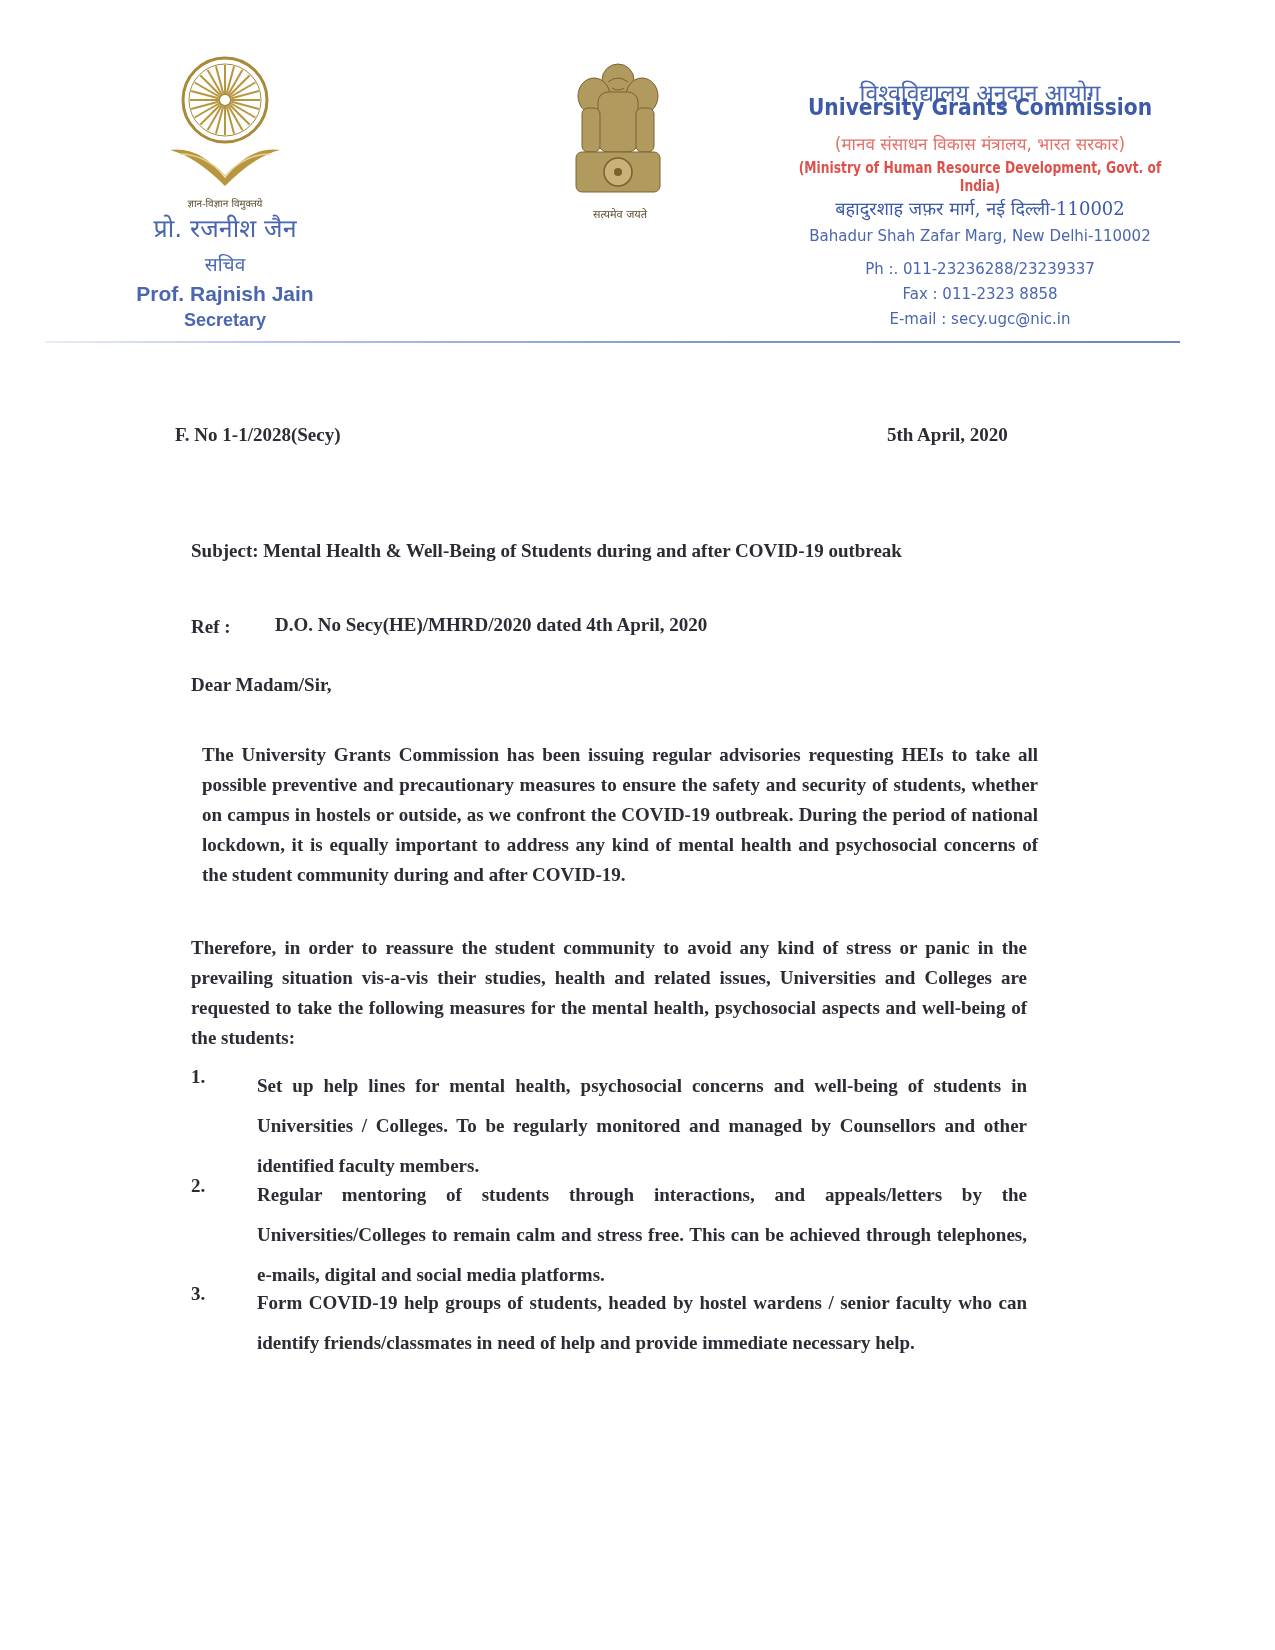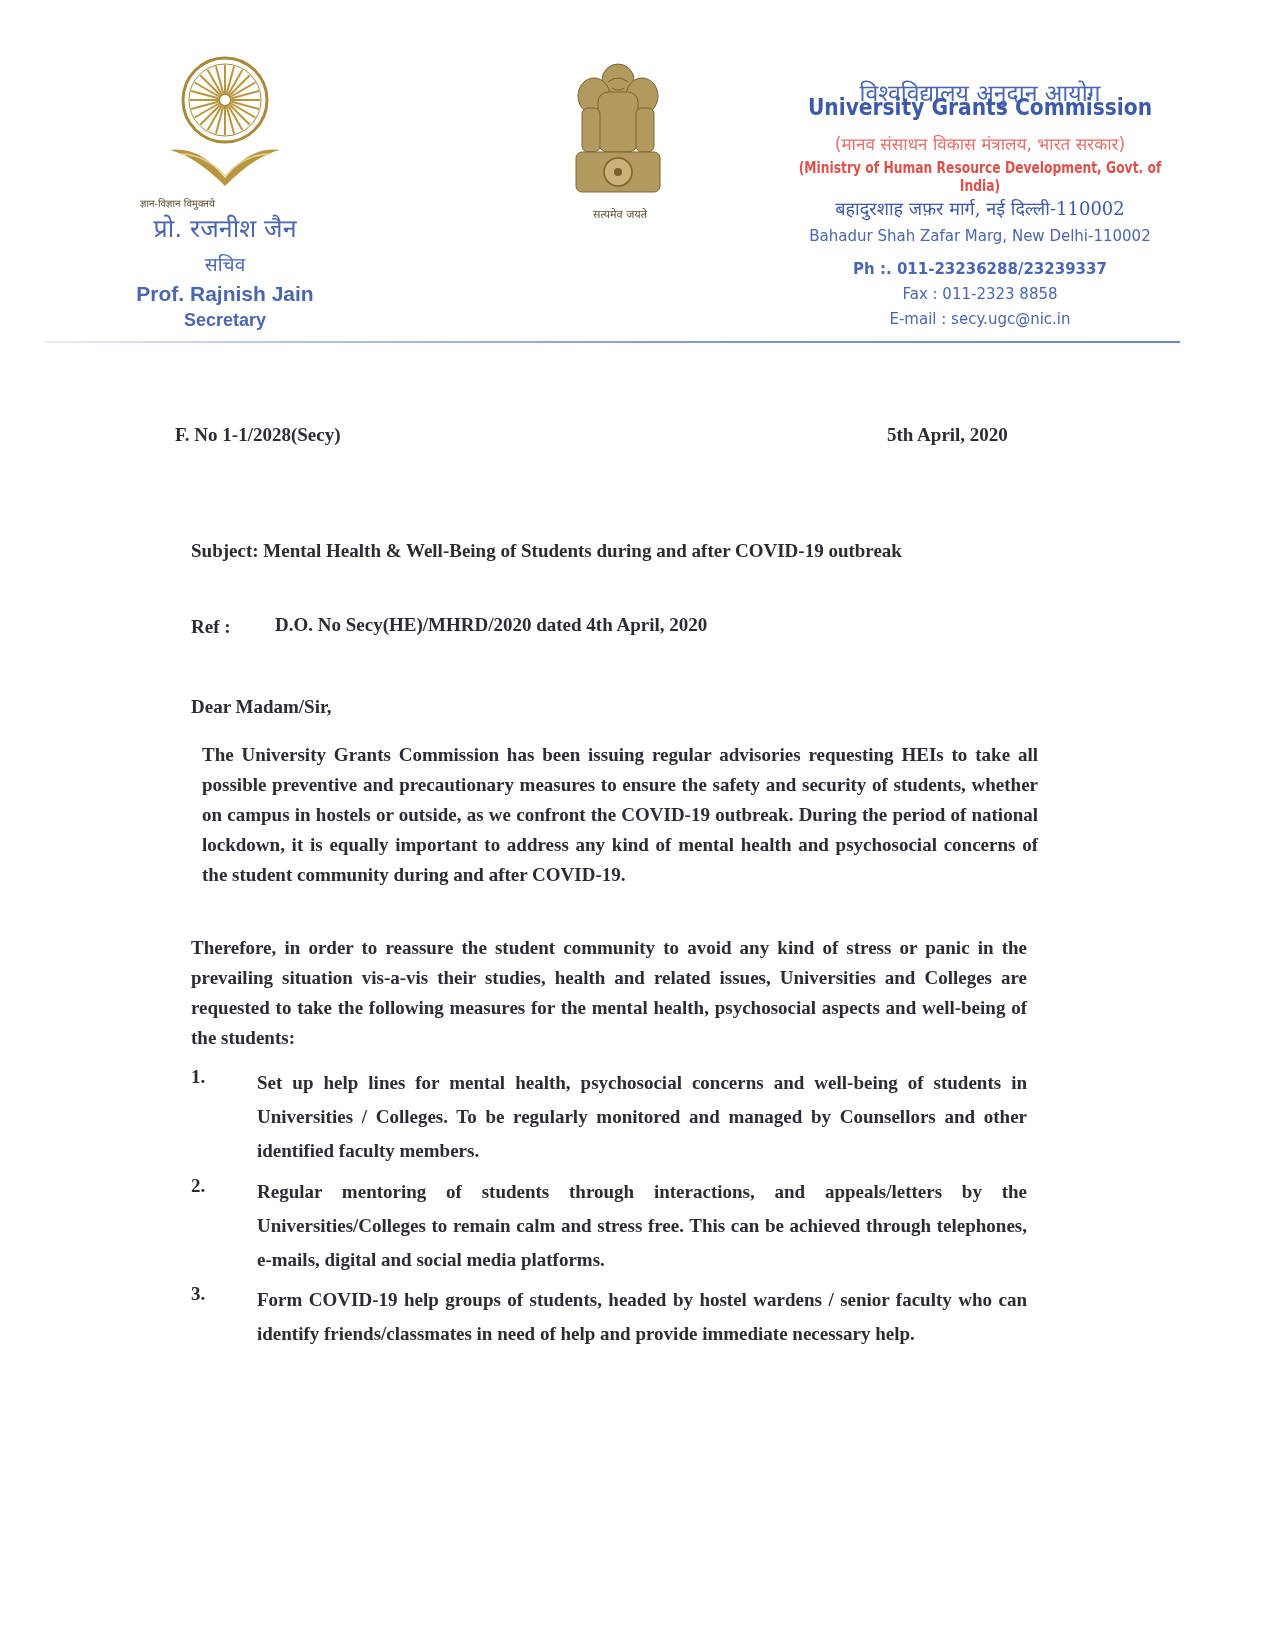--- a/index.html
+++ b/index.html
@@ -15,21 +15,21 @@
       font-family: "Liberation Serif", serif;
       color: #2a2a30;
     }
     .abs { position: absolute; }
 
     
     #ugc-logo {
       left: 160px; top: 50px; width: 130px; height: 140px;
     }
     .motto-left {
-      left: 140px; top: 196px; width: 170px; 
+      left: 140px; top: 196px; width: 170px; text-align: center;
       font-family: "DejaVu Serif", serif; font-size: 10px; color: #5a4a2a;
     }
     .sec-name-hi {
       left: 100px; top: 210px; width: 250px; text-align: center;
       font-family: "DejaVu Sans", sans-serif; font-size: 25px; color: #4a66b0;
     }
     .sec-title-hi {
       left: 100px; top: 251px; width: 250px; text-align: center;
       font-family: Liberation Sans, sans-serif; font-size: 19px; color: #4a66b0;
     }
@@ -71,21 +71,21 @@
     }
     .addr-hi {
       top: 196px; font-family: "DejaVu Serif", serif; font-size: 18px; color: #3d5aa8;
     }
     .addr-en {
       top: 227px; font-family: "DejaVu Sans", sans-serif; font-size: 15px; color: #4a66b0;
     }
     .contact {
       font-family: "DejaVu Sans", sans-serif; font-size: 15px; color: #4a66b0;
     }
-    .phone { top: 260px; font-weight: bold; }
+    .phone { top: 260px; }
     .fax { top: 285px; }
     .email { top: 310px; }
 
     
     .separator {
       left: 45px; top: 341px; width: 1135px; height: 2px;
       background: linear-gradient(to right, #e8eef8 0%, #b8c6e4 20%, #7f96cc 60%, #6d86c2 100%);
     }
 
     
@@ -93,36 +93,36 @@
       font-family: "Liberation Serif", serif;
       font-weight: bold;
       font-size: 19px;
       color: #2c2c34;
     }
     .file-no { left: 175px; top: 424px; }
     .date { left: 887px; top: 424px; }
     .subject { left: 191px; top: 540px; }
     .ref-label { left: 191px; top: 616px; }
     .ref-value { left: 275px; top: 588px; margin-top: 26px; }
-    .salutation { left: 191px; top: 696px; }
+    .salutation { left: 191px; top: 674px; }
 
     .para {
       left: 191px; width: 836px;
       line-height: 30px;
       text-align: justify;
     }
     .para1 { top: 740px; margin-left: 11px; }
     .para2 { top: 933px; }
 
     .list-item {
       left: 191px; width: 836px;
       display: flex;
     }
     .list-num { width: 66px; flex: 0 0 66px; }
-    .list-text { flex: 1; line-height: 34px; text-align: justify; }
+    .list-text { flex: 1; line-height: 40px; text-align: justify; }
     .item1 { top: 1066px; }
     .item2 { top: 1175px; }
     .item3 { top: 1283px; }
   </style>
 </head>
 <body>
 
 <div class="abs" id="ugc-logo">
   <svg width="130" height="140" viewBox="0 0 130 140">
     <g fill="none" stroke="#a88a3a">

